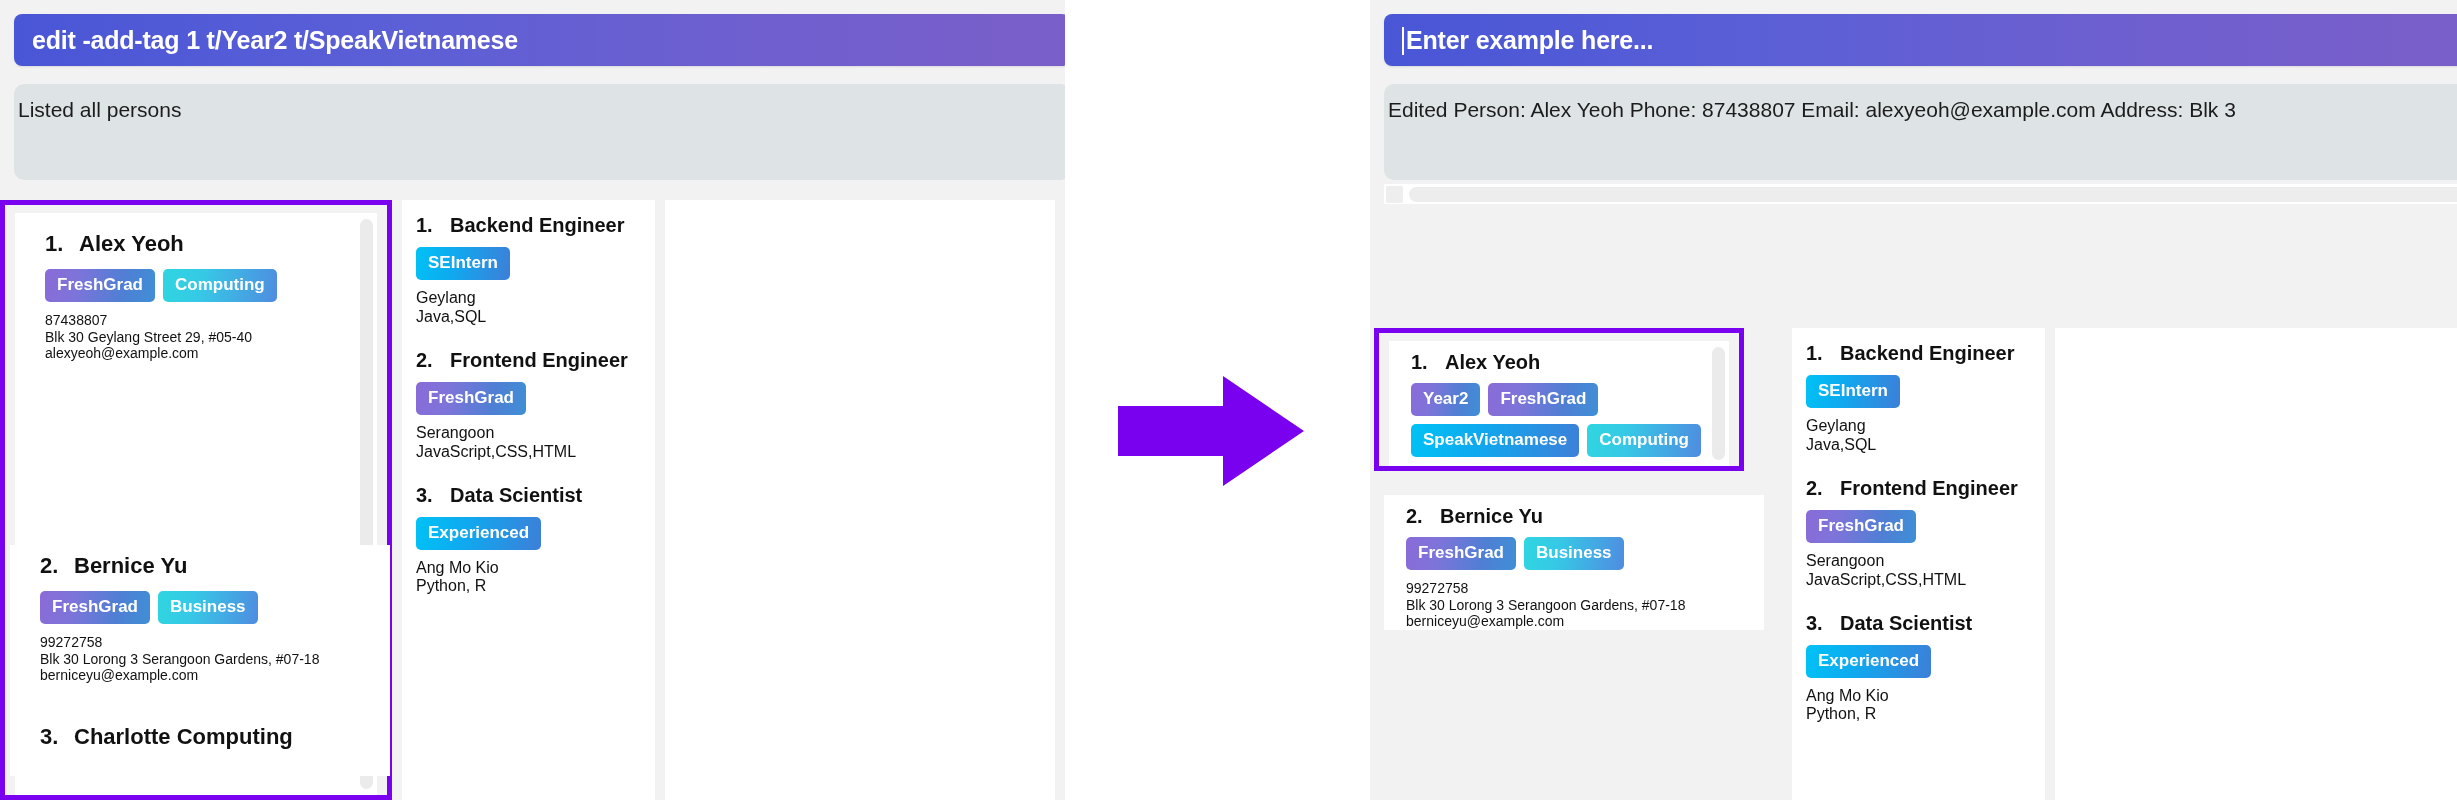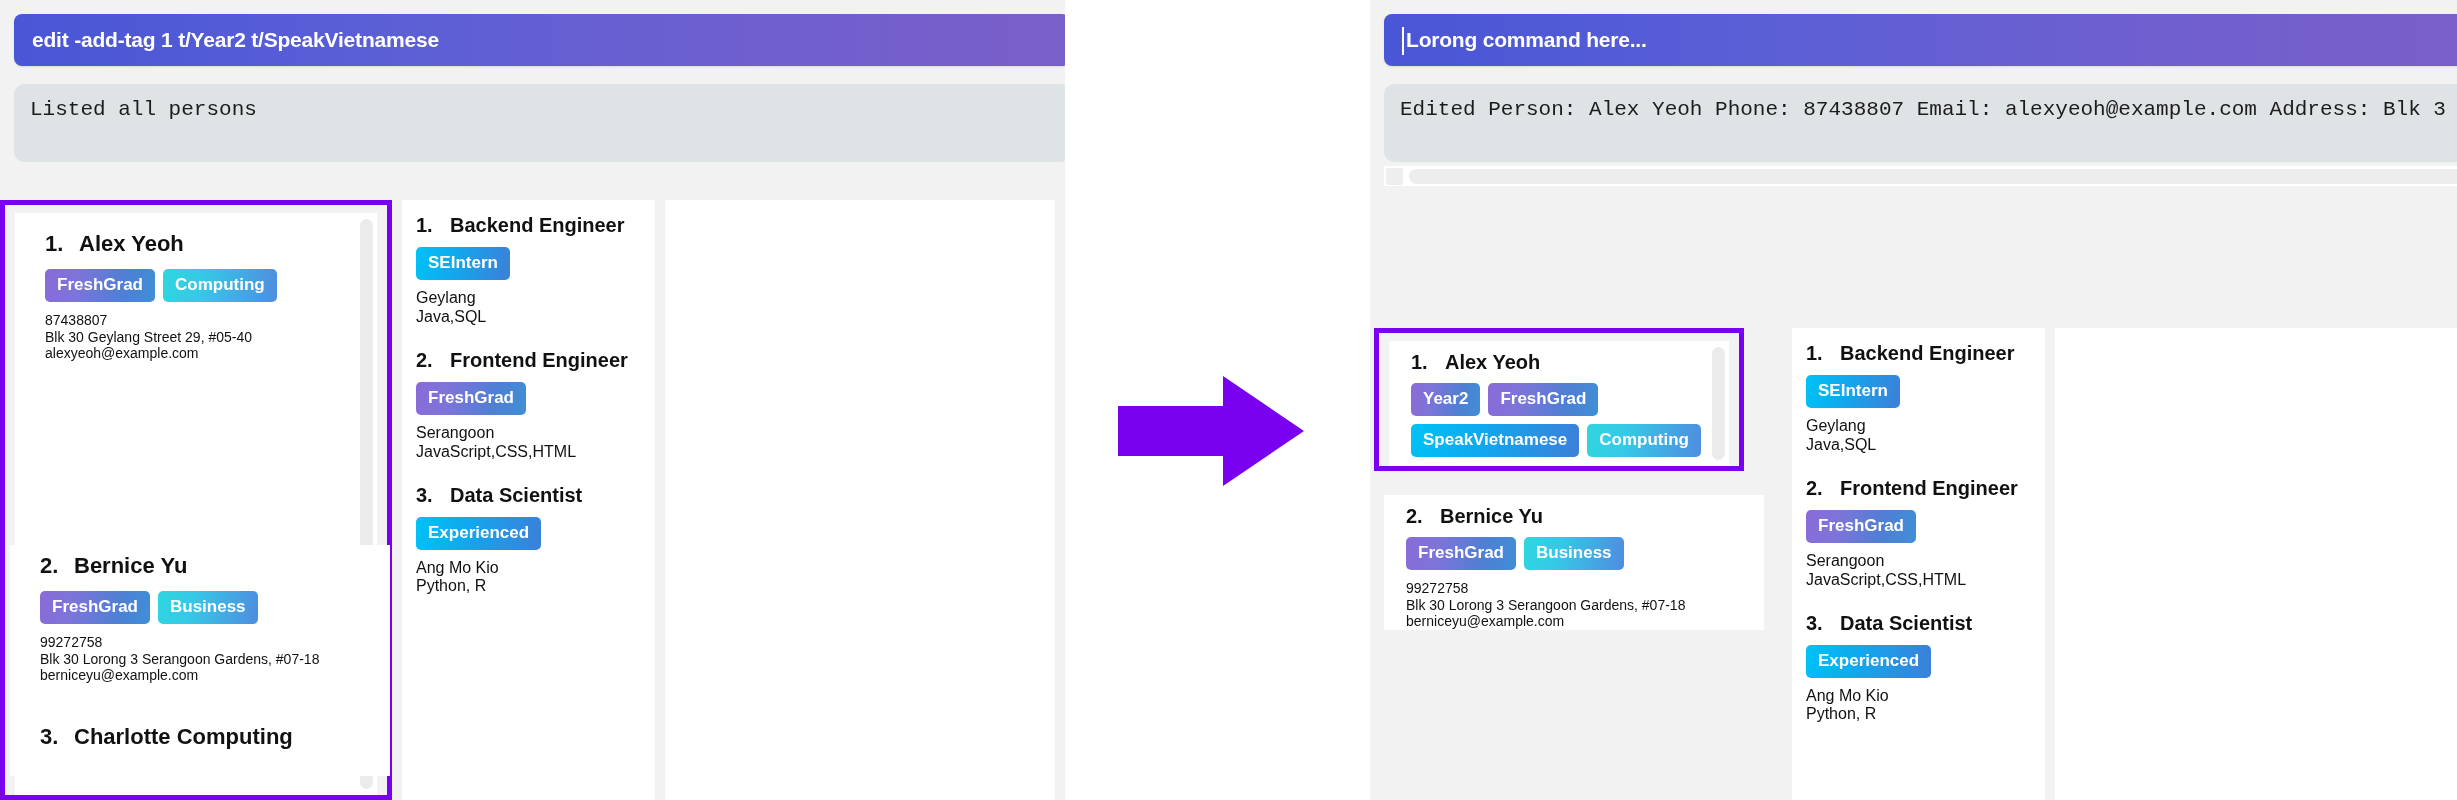--- a/index.html
+++ b/index.html
@@ -30,45 +30,44 @@
     background: linear-gradient(90deg, #4956d6 0%, #5b5fd6 35%, #6f5fcf 70%, #7a5fc9 100%);
     display: flex;
     align-items: center;
     padding: 0 18px;
     box-shadow: 0 1px 2px rgba(0,0,0,0.10);
   }
   #app-before .command-bar { width: 1056px; }
   #app-after  .command-bar { width: 1092px; }
   .command-text {
     color: #ffffff;
-    font-size: 21px;
+    font-size: 25px;
     font-weight: bold;
     letter-spacing: -0.2px;
     white-space: nowrap;
   }
   .caret {
     display: inline-block;
     width: 2px; height: 28px;
     background: #ffffff;
     margin-right: 2px;
     vertical-align: middle;
     position: relative; top: 1px;
   }
 
   
   .result-wrap { position: relative; margin: 18px 0 0 14px; }
   #app-before .result-wrap { width: 1056px; }
   #app-after  .result-wrap { width: 1092px; }
   .result-box {
-    height: 78px;
+    height: 96px;
     background: #dee3e6;
     border-radius: 10px;
-    padding: 14px 16px 0 16px;
+    padding: 14px 16px 0 4px;
     overflow: hidden;
-    font-family: Liberation Mono, monospace;
   }
   .result-text {
     font-size: 21px;
     color: #1c1c1c;
     white-space: nowrap;
   }
   .hscroll {
     margin-top: 4px;
     height: 20px;
     background: #ffffff;
@@ -283,21 +282,21 @@
   </div>
 
   <svg id="arrow" viewBox="0 0 186 110">
     <polygon points="0,30 105,30 105,0 186,55 105,110 105,80 0,80" fill="#7a00f0"></polygon>
   </svg>
 
   <div class="app" id="app-after">
 
     <div class="command-bar">
       <span class="caret"></span>
-      <span class="command-text">Lorong command here...</span>
+      <span class="command-text">Enter example here...</span>
     </div>
 
     <div class="result-wrap">
       <div class="result-box">
         <div class="result-text">Edited Person: Alex Yeoh Phone: 87438807 Email: alexyeoh@example.com Address: Blk 3</div>
       </div>
       <div class="hscroll">
         <div class="sb-btn"></div>
         <div class="sb-thumb"></div>
       </div>

